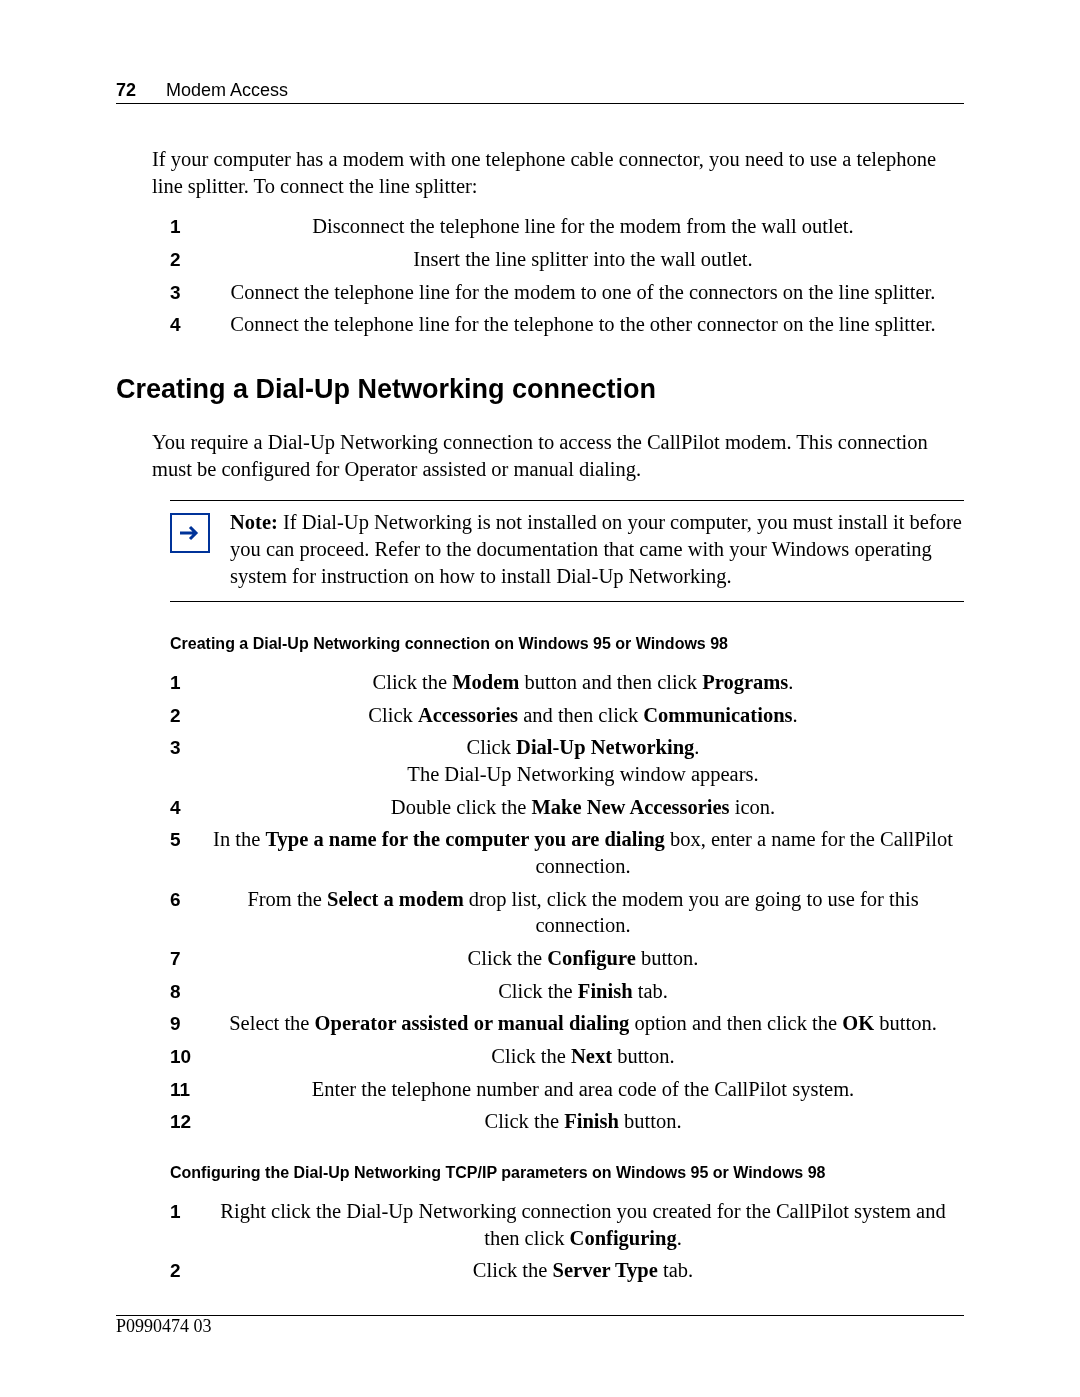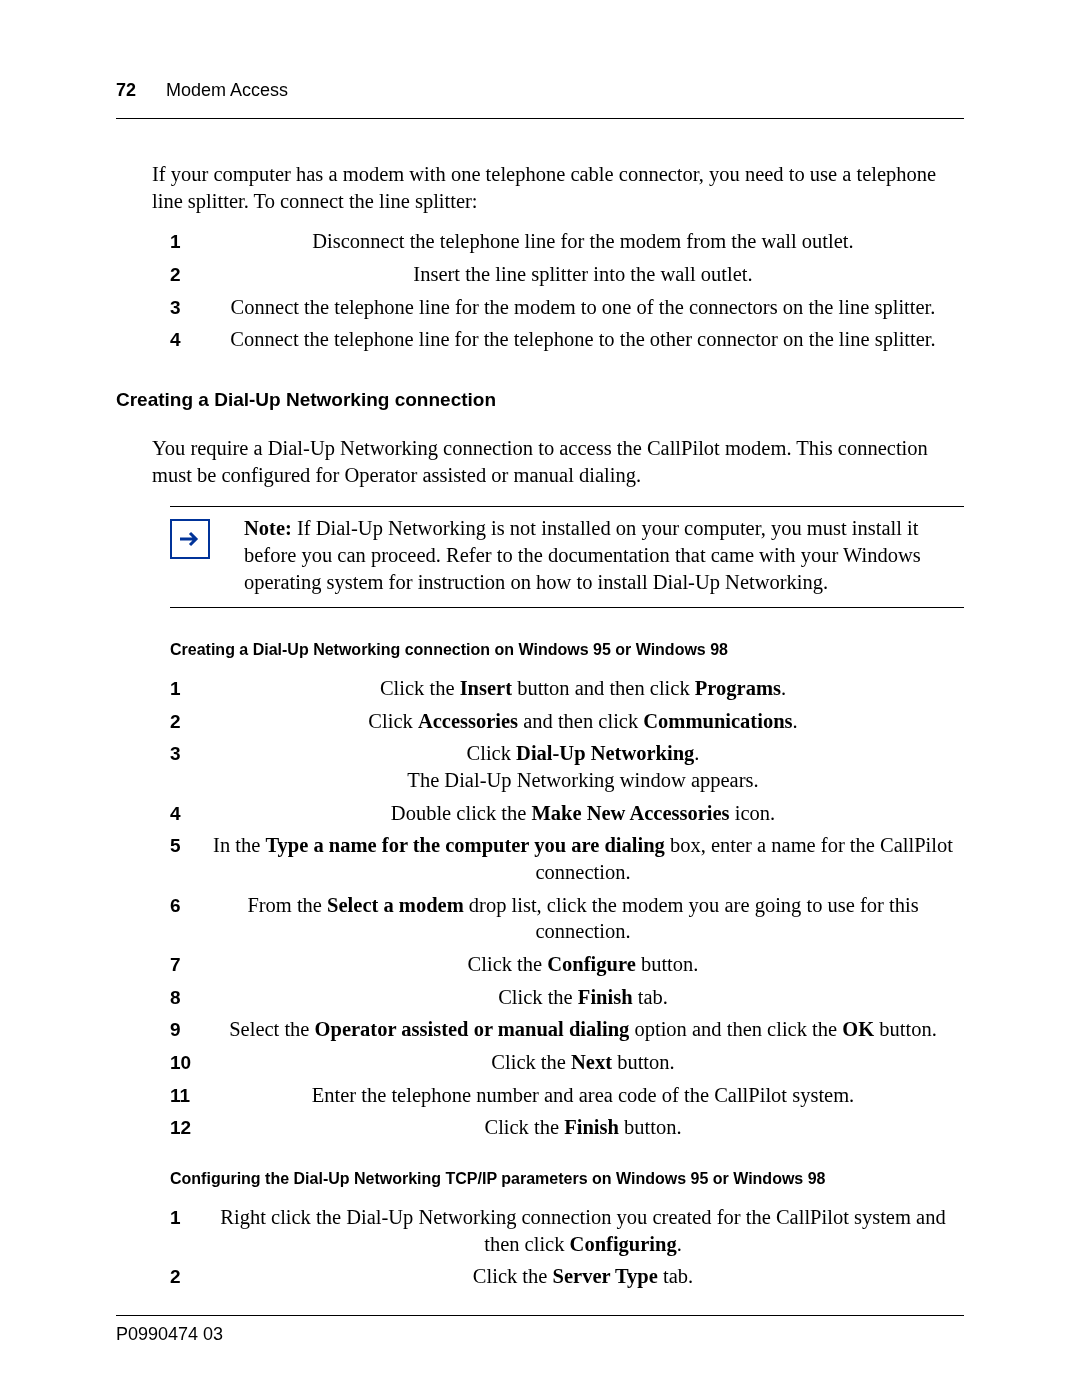--- a/index.html
+++ b/index.html
@@ -10,21 +10,21 @@
   }
   .page {
     width: 1080px;
     height: 1397px;
     position: relative;
     box-sizing: border-box;
     padding: 80px 116px 0 116px;
   }
   .header {
     border-bottom: 1.5px solid #000;
-    padding-bottom: 17px;
+    padding-bottom: 2px;
     margin-bottom: 42px;
   }
   .header-line {
     font-family: Arial, Helvetica, sans-serif;
     font-size: 18px;
   }
   .page-number {
     font-weight: bold;
   }
   .section-title {
@@ -59,38 +59,38 @@
     flex: 0 0 32px;
     text-align: left;
   }
   .item-body {
     flex: 1;
     text-align: center;
   }
   h2.section-heading {
     font-family: Arial, Helvetica, sans-serif;
     font-weight: bold;
-    font-size: 19px;
+    font-size: 27px;
     margin: 0 0 24px 0;
   }
   h3.sub-heading {
     font-family: Arial, Helvetica, sans-serif;
     font-weight: bold;
     font-size: 16px;
     margin: 16px 0 14px 54px;
     line-height: 1.3;
   }
   .note-block {
     margin: 18px 0 32px 54px;
     border-top: 1.5px solid #000;
     border-bottom: 1.5px solid #000;
     padding: 8px 0 12px 0;
     display: flex;
     align-items: flex-start;
-    gap: 34px;
+    gap: 20px;
   }
   .note-icon {
     width: 36px;
     height: 36px;
     border: 2.5px solid #003399;
     position: relative;
     margin-top: 4px;
     flex: 0 0 36px;
     display: flex;
     align-items: center;
@@ -104,24 +104,23 @@
     font-size: 20.5px;
     line-height: 1.3;
   }
   .bold {
     font-weight: bold;
   }
   .footer {
     position: absolute;
     left: 116px;
     right: 116px;
-    bottom: 52px;
+    bottom: 60px;
     border-top: 1.5px solid #000;
-    padding-top: 8px;
-    font-family: Liberation Sans, sans-serif;
+    font-family: Liberation Serif, serif;
     font-size: 18px;
   }
 </style>
 </head>
 <body>
 
 <div class="page">
 
   <div class="header">
     <span class="header-line">
@@ -165,21 +164,21 @@
     <div class="note-text">
       <span class="bold">Note:</span><span> If Dial-Up Networking is not installed on your computer, you must install it before you can proceed. Refer to the documentation that came with your Windows operating system for instruction on how to install Dial-Up Networking.</span>
     </div>
   </div>
 
   <h3 class="sub-heading">Creating a Dial-Up Networking connection on Windows 95 or Windows 98</h3>
 
   <ol class="main-list" style="margin-bottom:28px">
     <li>
         <span class="num">1</span>
-        <span class="item-body"><span>Click the </span><span class="bold">Insert</span><span> button and then click </span><span class="bold">Programs</span><span>.</span></span>
+        <span class="item-body"><span>Click the </span><span class="bold">Modem</span><span> button and then click </span><span class="bold">Programs</span><span>.</span></span>
       </li>
     <li>
         <span class="num">2</span>
         <span class="item-body"><span>Click </span><span class="bold">Accessories</span><span> and then click </span><span class="bold">Communications</span><span>.</span></span>
       </li>
     <li>
         <span class="num">3</span>
         <span class="item-body"><span>Click </span><span class="bold">Dial-Up Networking</span><span>.</span><br><span>The Dial-Up Networking window appears.</span></span>
       </li>
     <li>

